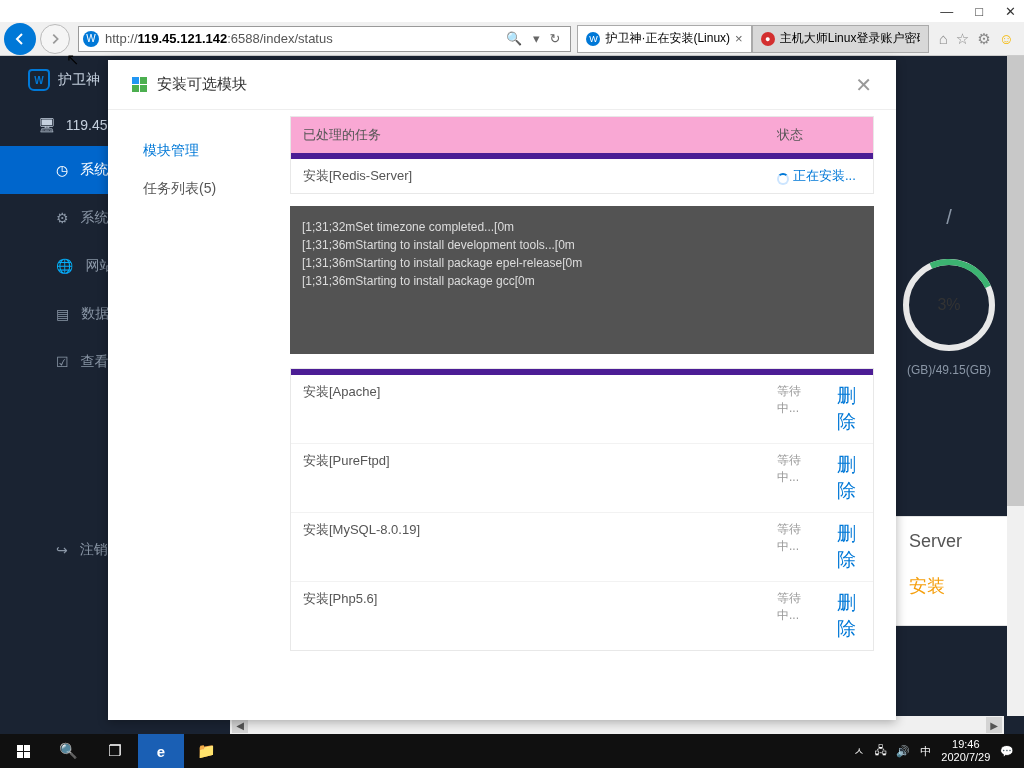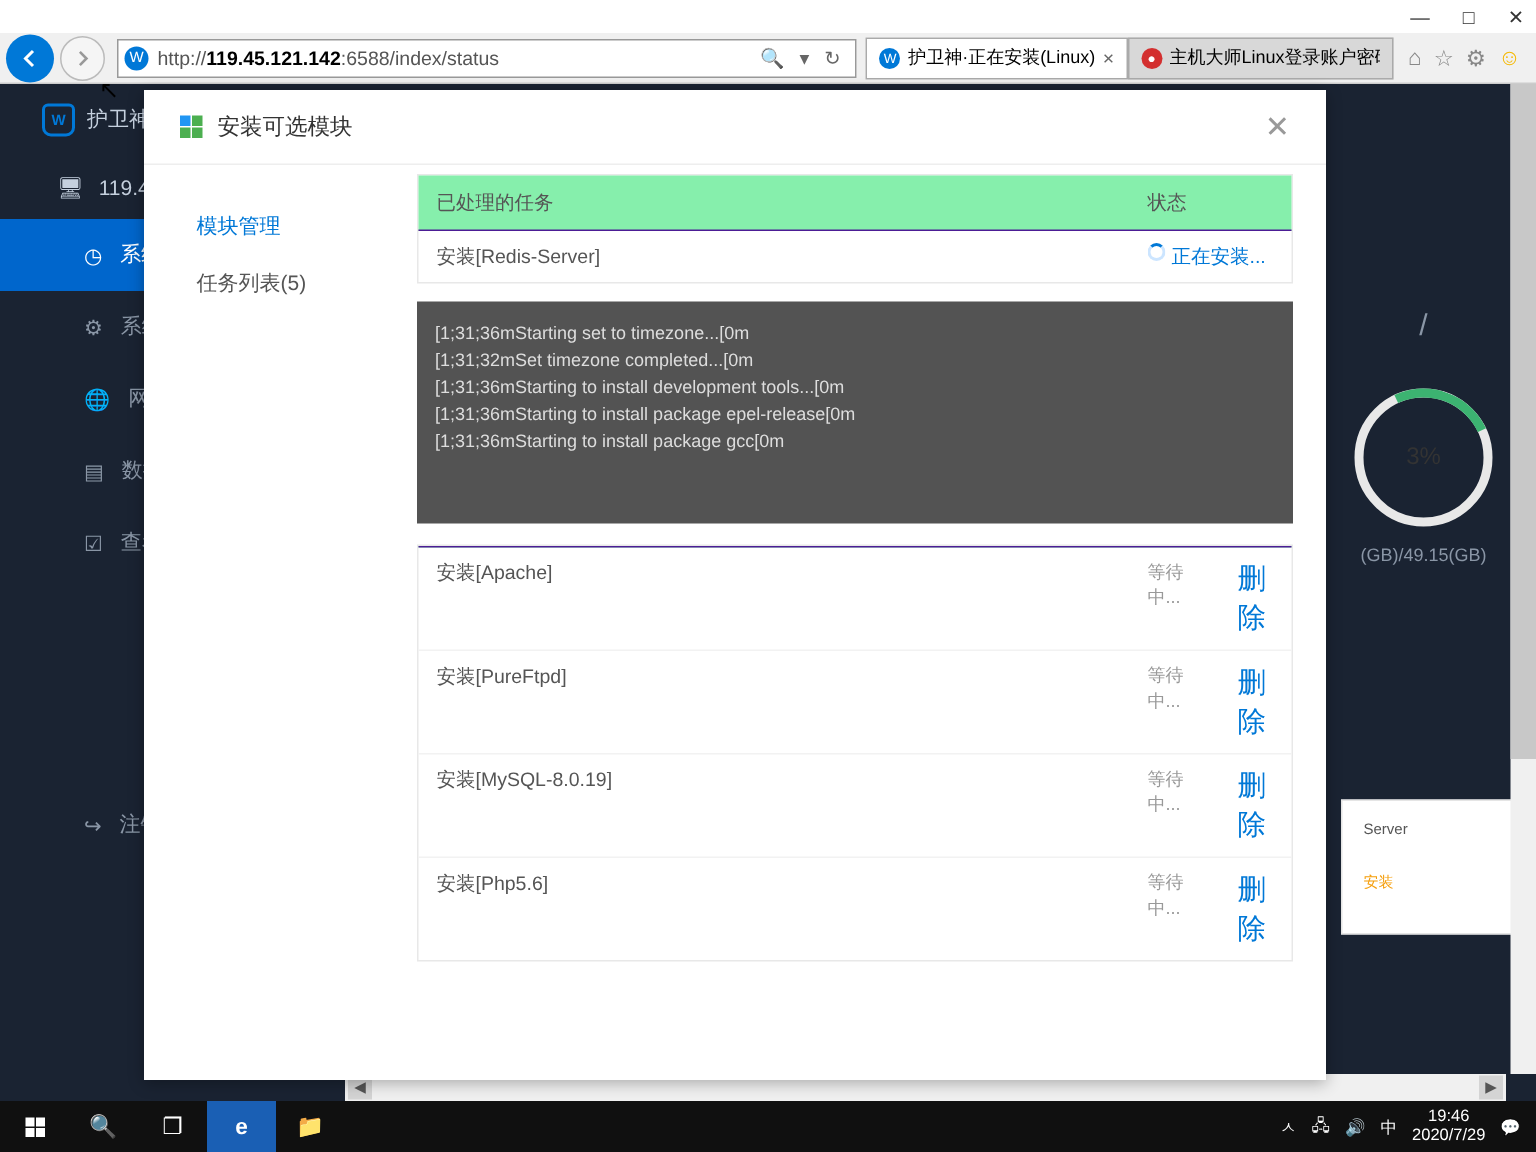--- a/index.html
+++ b/index.html
@@ -24,50 +24,50 @@
 .app-header{height:48px;background:#1a2332;display:flex;align-items:center;padding-left:28px;color:#c5d0de;font-size:14px;gap:8px}
 .logo-shield{width:22px;height:22px;border:2px solid #0078d7;border-radius:4px 4px 6px 6px;display:flex;align-items:center;justify-content:center;color:#0078d7;font-size:10px;font-weight:bold}
 .sidebar{position:absolute;left:0;top:48px;width:220px;bottom:0;background:#1a2332}
 .server-ip{height:42px;display:flex;align-items:center;padding-left:38px;color:#c5d0de;font-size:14px;gap:10px}
 .side-item{height:48px;display:flex;align-items:center;padding-left:56px;color:#8a96a6;font-size:14px;gap:12px}
 .side-item.active{background:#0066cc;color:#fff}
 .gauge-area{position:absolute;right:10px;top:150px;width:130px;text-align:center;color:#8a96a6;font-size:12px}
 .gauge-slash{color:#8a96a6;font-size:20px;margin-bottom:30px}
 .gauge-circle{width:92px;height:92px;border-radius:50%;border:6px solid #e8e8e8;margin:0 auto 12px;position:relative;display:flex;align-items:center;justify-content:center;color:#333;font-size:16px}
 .gauge-circle::before{content:"";position:absolute;top:-6px;left:-6px;right:-6px;bottom:-6px;border-radius:50%;border:6px solid transparent;border-top-color:#3cb371;transform:rotate(20deg)}
-.bg-card{position:absolute;right:10px;top:477px;width:120px;height:90px;background:#fff;border:1px solid #e5e5e5;padding:14px;font-size:10px}
+.bg-card{position:absolute;right:10px;top:460px;width:120px;height:110px;background:#fff;border:1px solid #e5e5e5;padding:14px;font-size:18px}
 .bg-card-title{color:#555;margin-bottom:22px}
 .bg-card-link{color:#f59e0b}
 .scroll-h{position:absolute;bottom:0;left:230px;right:20px;height:18px;background:#f0f0f0;display:flex;align-items:center;justify-content:space-between;padding:0 2px}
 .scroll-arrow{width:16px;height:16px;background:#d4d4d4;display:flex;align-items:center;justify-content:center;font-size:10px;color:#555}
 .scroll-v{position:absolute;right:0;top:0;width:17px;bottom:18px;background:#f0f0f0}
 .scroll-thumb{position:absolute;top:0;width:17px;height:450px;background:#c8c8c8}
-.modal{position:absolute;left:96px;top:60px;width:788px;height:660px;background:#fff;box-shadow:0 2px 10px rgba(0,0,0,0.3)}
+.modal{position:absolute;left:108px;top:60px;width:788px;height:660px;background:#fff;box-shadow:0 2px 10px rgba(0,0,0,0.3)}
 .modal-header{height:50px;display:flex;align-items:center;justify-content:space-between;padding:0 24px;border-bottom:1px solid #eee}
 .modal-title{display:flex;align-items:center;gap:10px;font-size:15px;color:#333}
 .modal-title-icon{display:grid;grid-template-columns:7px 7px;grid-template-rows:7px 7px;gap:1px}
 .mti-sq{background:#4caf50}
 .mti-sq:first-child{background:#2196f3}
 .modal-close{font-size:20px;color:#999;cursor:pointer}
 .modal-body{display:flex;height:calc(100% - 50px)}
 .modal-sidebar{width:176px;padding:22px 15px}
 .ms-link{padding:10px 20px;font-size:14px;color:#0078d7}
 .ms-item{padding:10px 20px;font-size:14px;color:#555}
 .modal-content{flex:1;padding:6px 22px 20px 6px}
 .table{border:1px solid #e8e8e8;margin-bottom:12px}
-.table-header{display:flex;background:#86efac;border-bottom:1px solid #4c1d95}
+.table-header{display:flex;background:#f9a8d4;border-bottom:6px solid #4c1d95}
 .th{padding:9px 12px;font-size:13px;color:#555}
 .th-main{flex:1}
 .th-status{width:108px}
 .th-action{width:62px}
 .table-row{display:flex;border-bottom:1px solid #f2f2f2}
 .table-row:last-child{border-bottom:none}
 .td{padding:8px 12px;font-size:13px;color:#555}
 .td-main{flex:1}
-.td-status{width:108px;color:#0078d7;display:flex;align-items:flex-start;gap:4px}
+.td-status{width:108px;color:#0078d7;display:flex;align-items:flex-end;gap:4px}
 .td-wait{width:60px;color:#999;font-size:12px}
 .td-action{width:48px;color:#0078d7;font-size:19px}
 .spinner{width:12px;height:12px;border:2px solid #cce5ff;border-top-color:#0078d7;border-radius:50%}
 .terminal{background:#535353;color:#ddd;font-family:monospace;font-size:12px;padding:12px;line-height:1.5;min-height:148px;margin-bottom:14px}
 .taskbar{position:absolute;bottom:0;left:0;right:0;height:34px;background:#101010;display:flex;align-items:center}
 .tb-item{width:46px;height:34px;display:flex;align-items:center;justify-content:center;color:#fff;font-size:15px}
 .tb-ie{background:#1a5fb4;color:#fff}
 .tb-right{margin-left:auto;display:flex;align-items:center;color:#fff;font-size:11px;padding-right:10px;gap:10px}
 .tb-time{text-align:center;line-height:1.2}
 .win-icon{display:grid;grid-template-columns:6px 6px;grid-template-rows:6px 6px;gap:1px}
@@ -205,21 +205,20 @@
         </div>
         <div class="table-row">
           <div class="td td-main">安装[Redis-Server]</div>
           <div class="td td-status">
             <div class="spinner"></div>
             <span>正在安装...</span>
           </div>
         </div>
       </div>
       <div class="terminal">
-        <div>[1;31;36mStarting set to timezone...[0m</div>
         <div>[1;31;32mSet timezone completed...[0m</div>
         <div>[1;31;36mStarting to install development tools...[0m</div>
         <div>[1;31;36mStarting to install package epel-release[0m</div>
         <div>[1;31;36mStarting to install package gcc[0m</div>
       </div>
       <div class="table">
         <div class="table-header">
         </div>
         <div class="table-row">
           <div class="td td-main">安装[Apache]</div>

